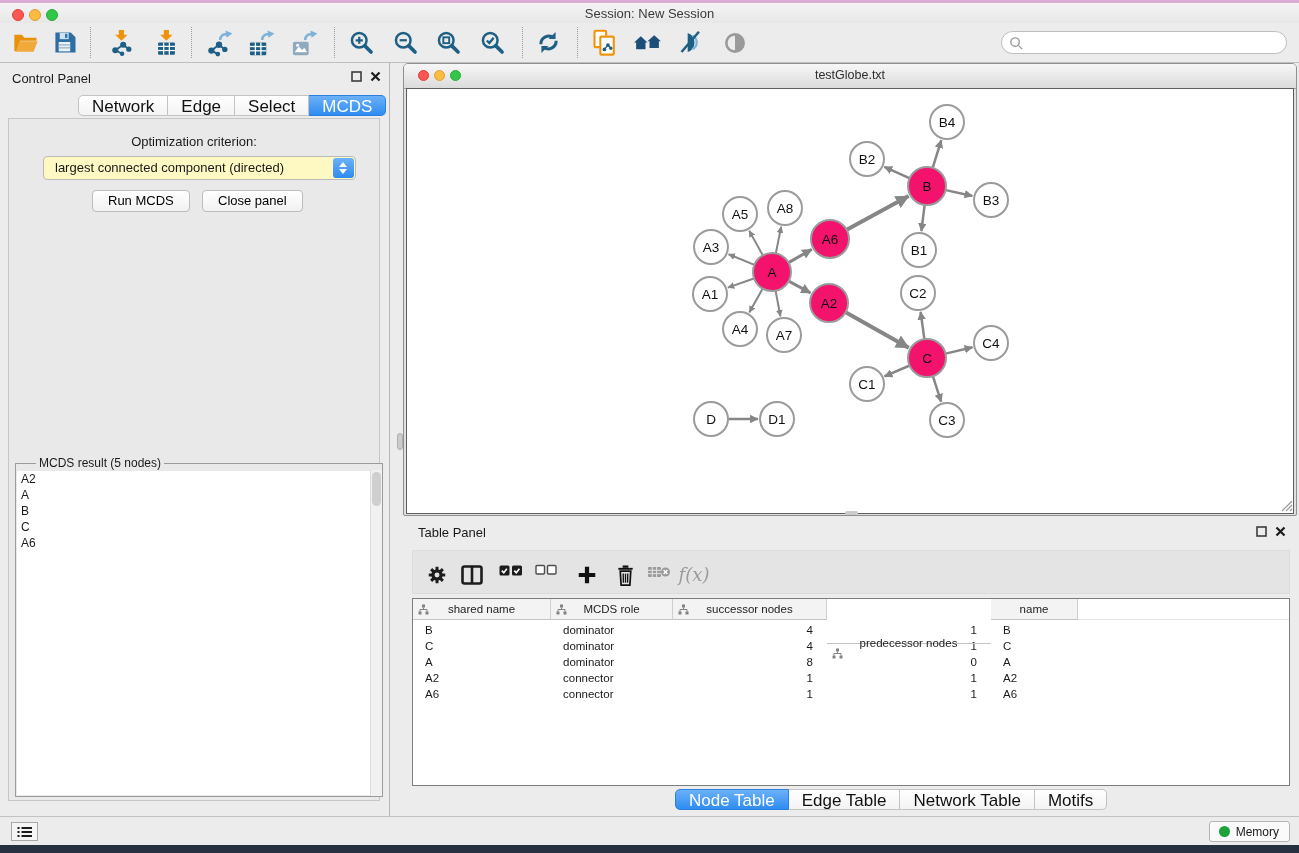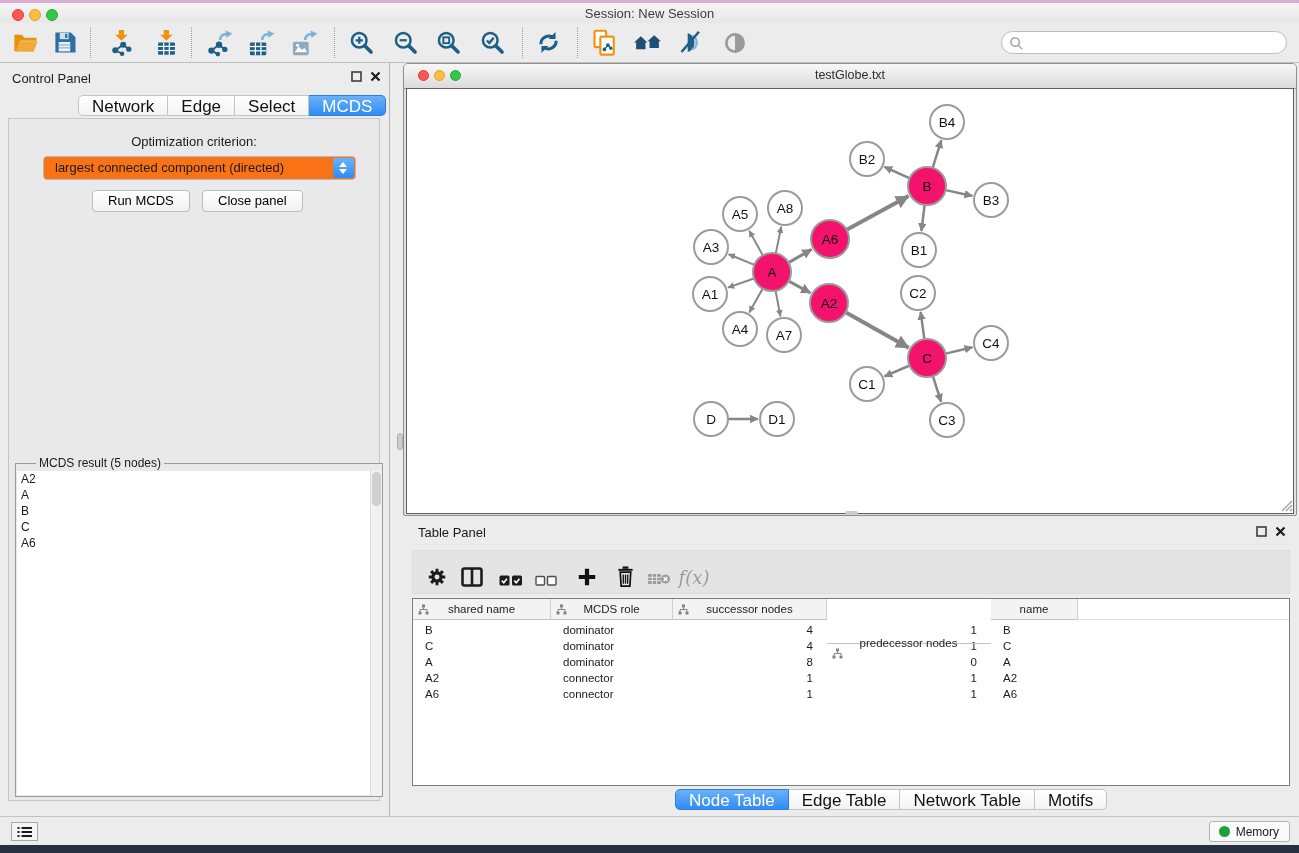--- a/index.html
+++ b/index.html
@@ -30,21 +30,21 @@
   .cp-btns{right:8px;top:8px;}
   .seg-tabs{display:flex;height:21px;}
   #cp-tabs{position:absolute;left:78px;top:32px;}
   .seg-tab{padding:0 13px;font-size:17px;line-height:21px;background:linear-gradient(#ffffff,#f3f3f3);
            border:1px solid #c3c3c3;border-left:none;color:#111;cursor:default;white-space:nowrap;}
   .seg-tab:first-child{border-left:1px solid #c3c3c3;border-radius:5px 0 0 5px;}
   .seg-tab:last-child{border-radius:0 5px 5px 0;}
   .seg-tab.active{background:linear-gradient(#6cb1f8,#2e8cf2);color:#fff;border-color:#2c7fdd;}
   .cp-content{position:absolute;left:8px;top:55px;width:372px;height:683px;background:#e9e9e9;border:1px solid #c6c6c6;box-sizing:border-box;}
   .opt-label{position:absolute;left:0;right:0;top:15px;text-align:center;font-size:13px;}
-  .cp-select{position:absolute;left:34px;top:37px;width:313px;height:24px;background:#f97316;border:1px solid #b9b9b9;border-radius:4px;box-sizing:border-box;}
+  .cp-select{position:absolute;left:34px;top:37px;width:313px;height:24px;background:#fef9c3;border:1px solid #b9b9b9;border-radius:4px;box-sizing:border-box;}
   .cp-select .val{position:absolute;left:11px;top:0;line-height:22px;font-size:13px;}
   .stepper{position:absolute;right:1px;top:1px;width:21px;height:20px;border-radius:3px;background:linear-gradient(#6cb1f8,#2e8cf2);}
   .stepper .up{position:absolute;left:6px;top:4px;width:0;height:0;border-left:4.5px solid transparent;border-right:4.5px solid transparent;border-bottom:5px solid #fff;}
   .stepper .down{position:absolute;left:6px;bottom:4px;width:0;height:0;border-left:4.5px solid transparent;border-right:4.5px solid transparent;border-top:5px solid #fff;}
   .push-btn{position:absolute;top:71px;height:22px;background:linear-gradient(#ffffff,#f1f1f1);border:1px solid #bdbdbd;border-radius:4px;font-size:13px;padding:0 15px;line-height:20px;box-sizing:border-box;cursor:default;}
   #run-btn{left:83px;}
   #close-btn{left:193px;}
   .mcds-fieldset{position:absolute;left:6px;top:337px;width:368px;height:341px;border:1px solid #9a9a9a;background:#e9e9e9;box-sizing:border-box;margin:0;padding:0;}
   .mcds-fieldset legend{font-size:12px;margin-left:20px;padding:0 3px;}
   .mcds-list{position:absolute;left:1px;top:1px;right:1px;bottom:1px;background:#fff;overflow:hidden;}
@@ -61,21 +61,21 @@
   .nw-tl.green{left:46px;background:#33c748;border:1px solid #27aa35;}
   .nw-canvas{position:absolute;left:2px;top:24px;width:886px;height:424px;background:#fff;border:1px solid #5f5f5f;}
   .nw-grip{position:absolute;right:3px;bottom:3px;}
   .side-thumb{position:absolute;left:397px;top:433px;width:6px;height:17px;background:#cbcbcb;border:1px solid #b0b0b0;border-radius:3px;box-sizing:border-box;}
   .bottom-thumb{position:absolute;left:845px;top:511px;width:13px;height:4px;background:#cbcbcb;border-radius:2px;}
   
   .table-panel{position:absolute;left:403px;top:518px;width:896px;height:298px;background:#ececec;}
   .tp-title{position:absolute;left:15px;top:7px;font-size:13px;}
   .tp-btns{right:13px;top:8px;}
   .tp-toolbar{position:absolute;left:9px;top:32px;width:878px;height:44px;background:#e4e4e4;border:1px solid #dcdcdc;box-sizing:border-box;}
-  .tp-icon{position:absolute;top:7px;width:30px;height:30px;display:flex;align-items:flex-end;justify-content:center;}
+  .tp-icon{position:absolute;top:13px;width:30px;height:30px;display:flex;align-items:flex-start;justify-content:center;}
   .fx{font-family:"DejaVu Serif","Liberation Serif",serif;font-style:italic;font-size:18px;color:#9b9b9b;}
   .tp-table{position:absolute;left:9px;top:80px;width:878px;height:188px;background:#fff;border:1px solid #7d7d7d;box-sizing:border-box;overflow:hidden;}
   .thead{display:flex;height:21px;font-size:11.5px;color:#222;}
   .th{box-sizing:border-box;background:#f3f3f3;border-right:1px solid #cfcfcf;border-bottom:1px solid #c4c4c4;
       display:flex;align-items:center;justify-content:center;position:relative;}
   .th .col-icon{position:absolute;left:5px;top:5px;}
   .th-filler{flex:1;border-bottom:1px solid #e4e4e4;background:#fff;}
   .tbody{padding-top:2px;}
   .tr{display:flex;height:16px;align-items:center;font-size:11.5px;}
   .td{box-sizing:border-box;white-space:nowrap;overflow:hidden;}

